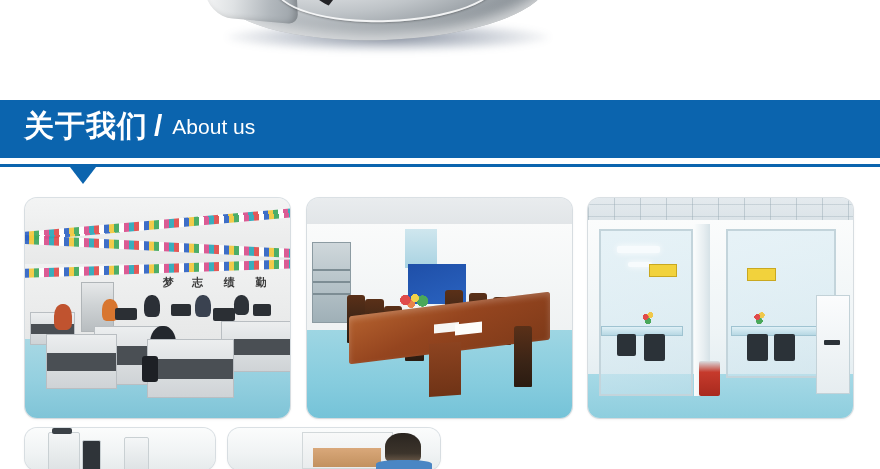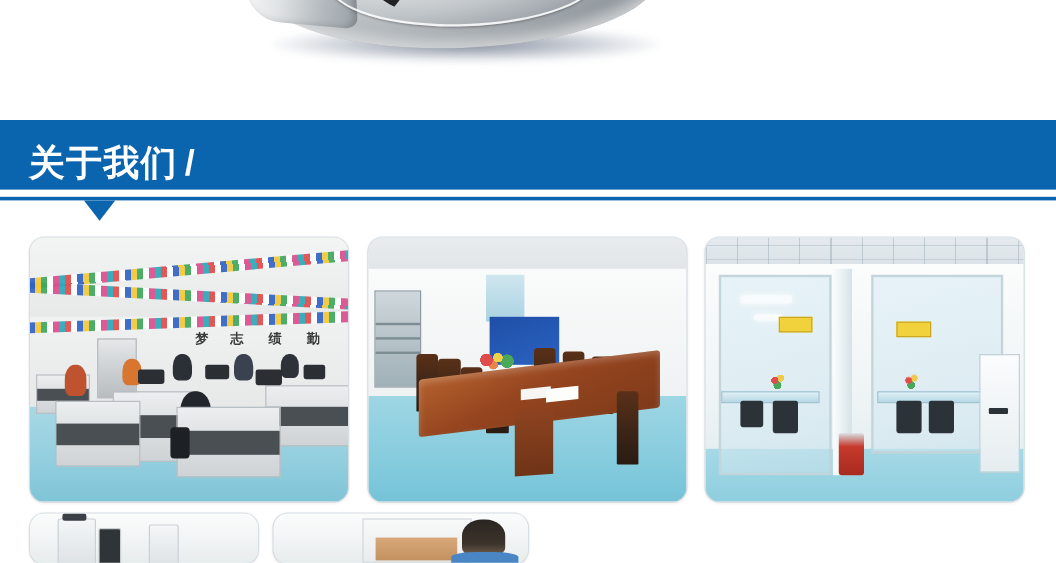--- a/index.html
+++ b/index.html
@@ -83,21 +83,21 @@
     position: absolute;
     left: 0; top: 100px;
     width: 880px; height: 58px;
     background: #0b64ae;
   }
   .section-title {
     position: absolute;
     left: 24px; top: 0;
     height: 52px;
     display: flex;
-    align-items: flex-end;
+    align-items: center;
     white-space: nowrap;
   }
   .title-cn {
     color: #ffffff;
     font-size: 30px;
     font-weight: bold;
     letter-spacing: 1px;
     line-height: 1;
   }
   .title-slash {
@@ -458,20 +458,21 @@
 
     <div class="disc-cable"></div>
   </div>
 </div>
 
 <div class="section-bar">
 
   <div class="section-title">
     <span class="title-cn">关于我们</span>
     <span class="title-slash">/</span>
+    <span class="title-en">About us</span>
   </div>
 
   <div class="brand">
     <svg class="brand-swoosh" viewBox="0 0 92 38">
       <path d="M2 33 C26 30 52 22 70 6 C78 -1 90 1 88 10 C85 22 62 33 34 36 C22 37 10 36 2 33 Z" fill="#ffffff" opacity="0.97"></path>
       <path d="M10 30 C32 27 54 19 70 8 C76 4 82 5 80 10 C76 19 54 29 30 32 C22 33 15 32 10 30 Z" fill="#0b64ae" opacity="0.55"></path>
     </svg>
     <span class="brand-reg">®</span>
     <span class="brand-cn">创星邦</span>
     <span class="brand-en">Innovation Group</span>

